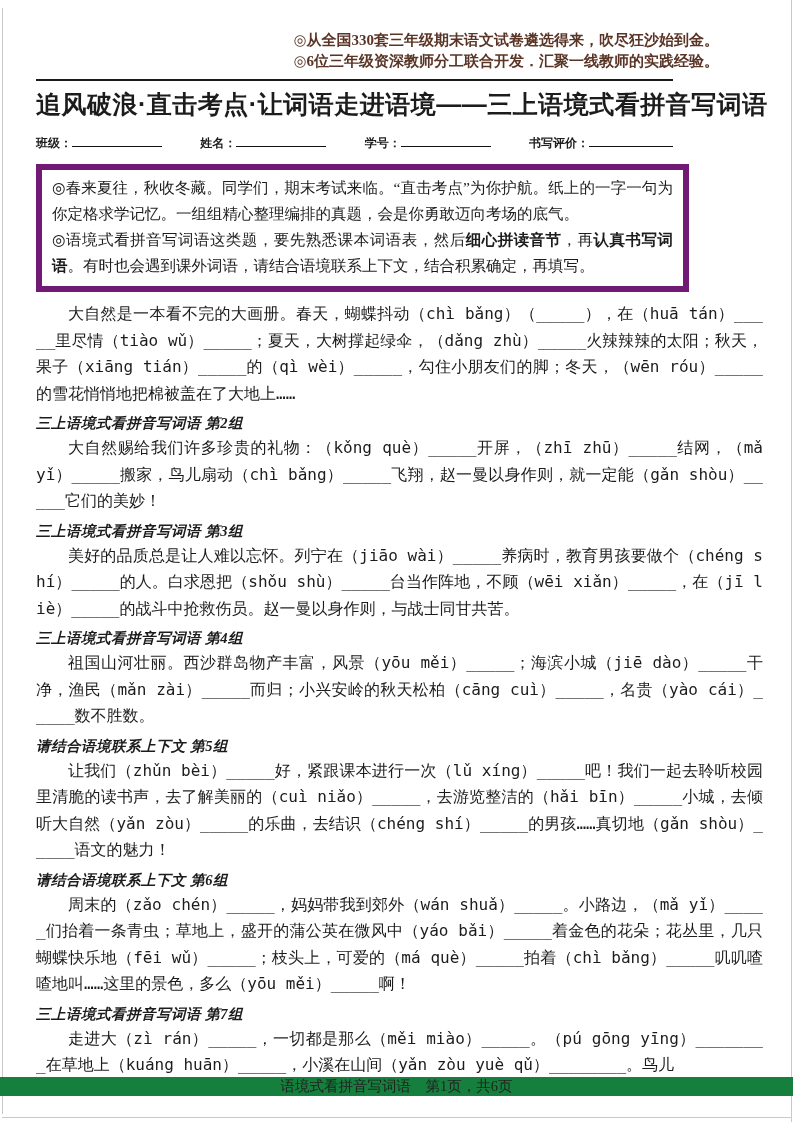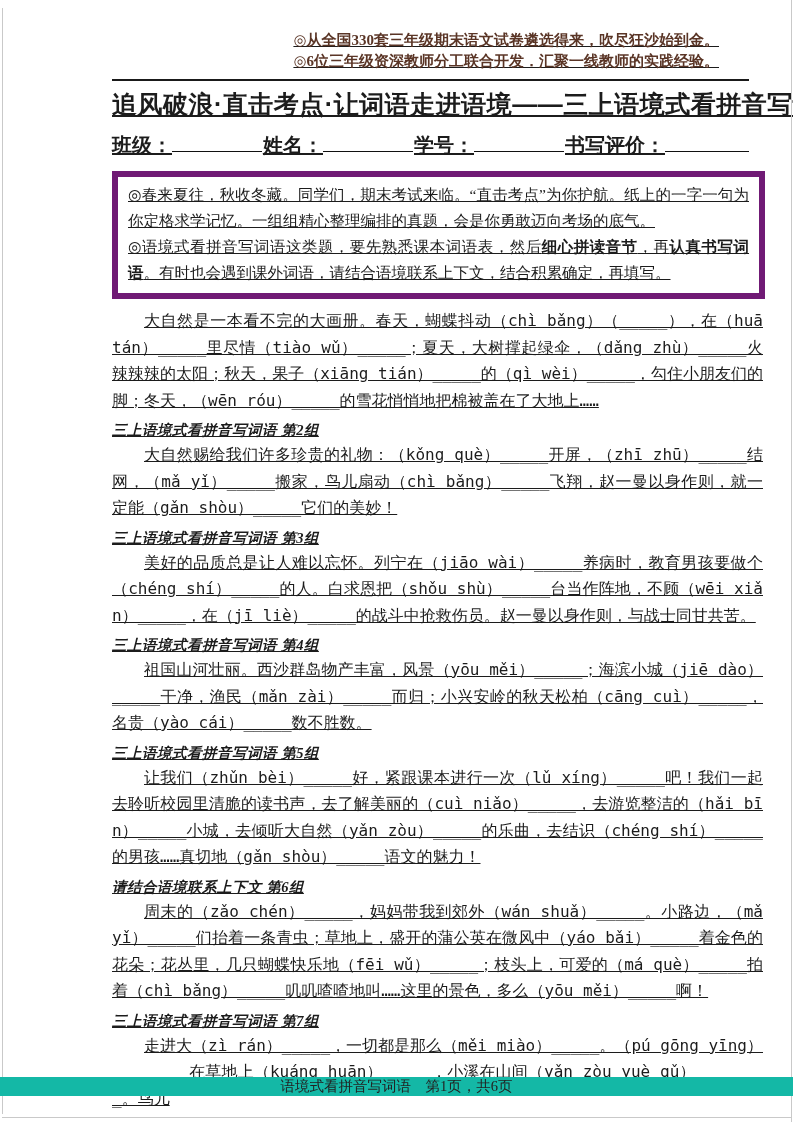--- a/index.html
+++ b/index.html
@@ -10,21 +10,21 @@
     overflow:hidden;
     font-family:"Liberation Serif","DejaVu Serif",serif;
     color:#1c1c1c;
   }
   
   .edge{position:absolute;background:#c9c9c9;}
   .edge-left{left:2px;top:8px;width:1px;height:1106px;}
   .edge-right{right:1px;top:0;width:1px;height:1122px;}
   .edge-bottom{left:2px;bottom:4px;height:1px;width:789px;}
 
-  .content{padding:30px 30px 0 112px;text-decoration:underline;}
+  .content{padding:30px 30px 0 36px;}
 
   .notes{
     text-align:right;
     padding-right:44px;
     font-size:15px;
     line-height:21px;
     font-weight:bold;
     color:#5a3526;
   }
   .rule{
@@ -41,21 +41,21 @@
     margin:7px 0 0 0;
     letter-spacing:0.5px;
     white-space:nowrap;
   }
   .fields{
     display:flex;
     width:637px;
     justify-content:space-between;
     margin-top:12px;
     font-weight:bold;
-    font-size:20px;
+    font-size:12px;
   }
   .field{white-space:nowrap;}
   .blank-line{
     display:inline-block;
     border-bottom:1.5px solid #111;
     height:14px;
     vertical-align:baseline;
   }
   .blank-90{width:90px;}
   .blank-84{width:84px;}
@@ -90,21 +90,21 @@
     text-align:justify;
     word-break:break-all;
   }
   .footer{
     position:absolute;
     left:0;bottom:26px;
     width:100%;
     text-align:center;
     font-size:14.5px;
     color:#222;
-    background:#14b8a6;
+    background:#15803d;
   }
 </style>
 </head>
 <body>
 
 <div class="edge edge-left"></div>
 <div class="edge edge-right"></div>
 <div class="edge edge-bottom"></div>
 
 <div class="content">
@@ -145,21 +145,21 @@
       <div class="group-label">三上语境式看拼音写词语 第3组</div>
       <p class="group-body">美好的品质总是让人难以忘怀。列宁在（jiāo wài）_____养病时，教育男孩要做个（chéng shí）_____的人。白求恩把（shǒu shù）_____台当作阵地，不顾（wēi xiǎn）_____，在（jī liè）_____的战斗中抢救伤员。赵一曼以身作则，与战士同甘共苦。</p>
     </div>
 
     <div class="group">
       <div class="group-label">三上语境式看拼音写词语 第4组</div>
       <p class="group-body">祖国山河壮丽。西沙群岛物产丰富，风景（yōu měi）_____；海滨小城（jiē dào）_____干净，渔民（mǎn zài）_____而归；小兴安岭的秋天松柏（cāng cuì）_____，名贵（yào cái）_____数不胜数。</p>
     </div>
 
     <div class="group">
-      <div class="group-label">三上语境式看拼音写词语 第5组</div>
+      <div class="group-label">请结合语境联系上下文 第5组</div>
       <p class="group-body">让我们（zhǔn bèi）_____好，紧跟课本进行一次（lǔ xíng）_____吧！我们一起去聆听校园里清脆的读书声，去了解美丽的（cuì niǎo）_____，去游览整洁的（hǎi bīn）_____小城，去倾听大自然（yǎn zòu）_____的乐曲，去结识（chéng shí）_____的男孩……真切地（gǎn shòu）_____语文的魅力！</p>
     </div>
 
     <div class="group">
       <div class="group-label">请结合语境联系上下文 第6组</div>
       <p class="group-body">周末的（zǎo chén）_____，妈妈带我到郊外（wán shuǎ）_____。小路边，（mǎ yǐ）_____们抬着一条青虫；草地上，盛开的蒲公英在微风中（yáo bǎi）_____着金色的花朵；花丛里，几只蝴蝶快乐地（fēi wǔ）_____；枝头上，可爱的（má què）_____拍着（chì bǎng）_____叽叽喳喳地叫……这里的景色，多么（yōu měi）_____啊！</p>
     </div>
 
     <div class="group">
       <div class="group-label">三上语境式看拼音写词语 第7组</div>

